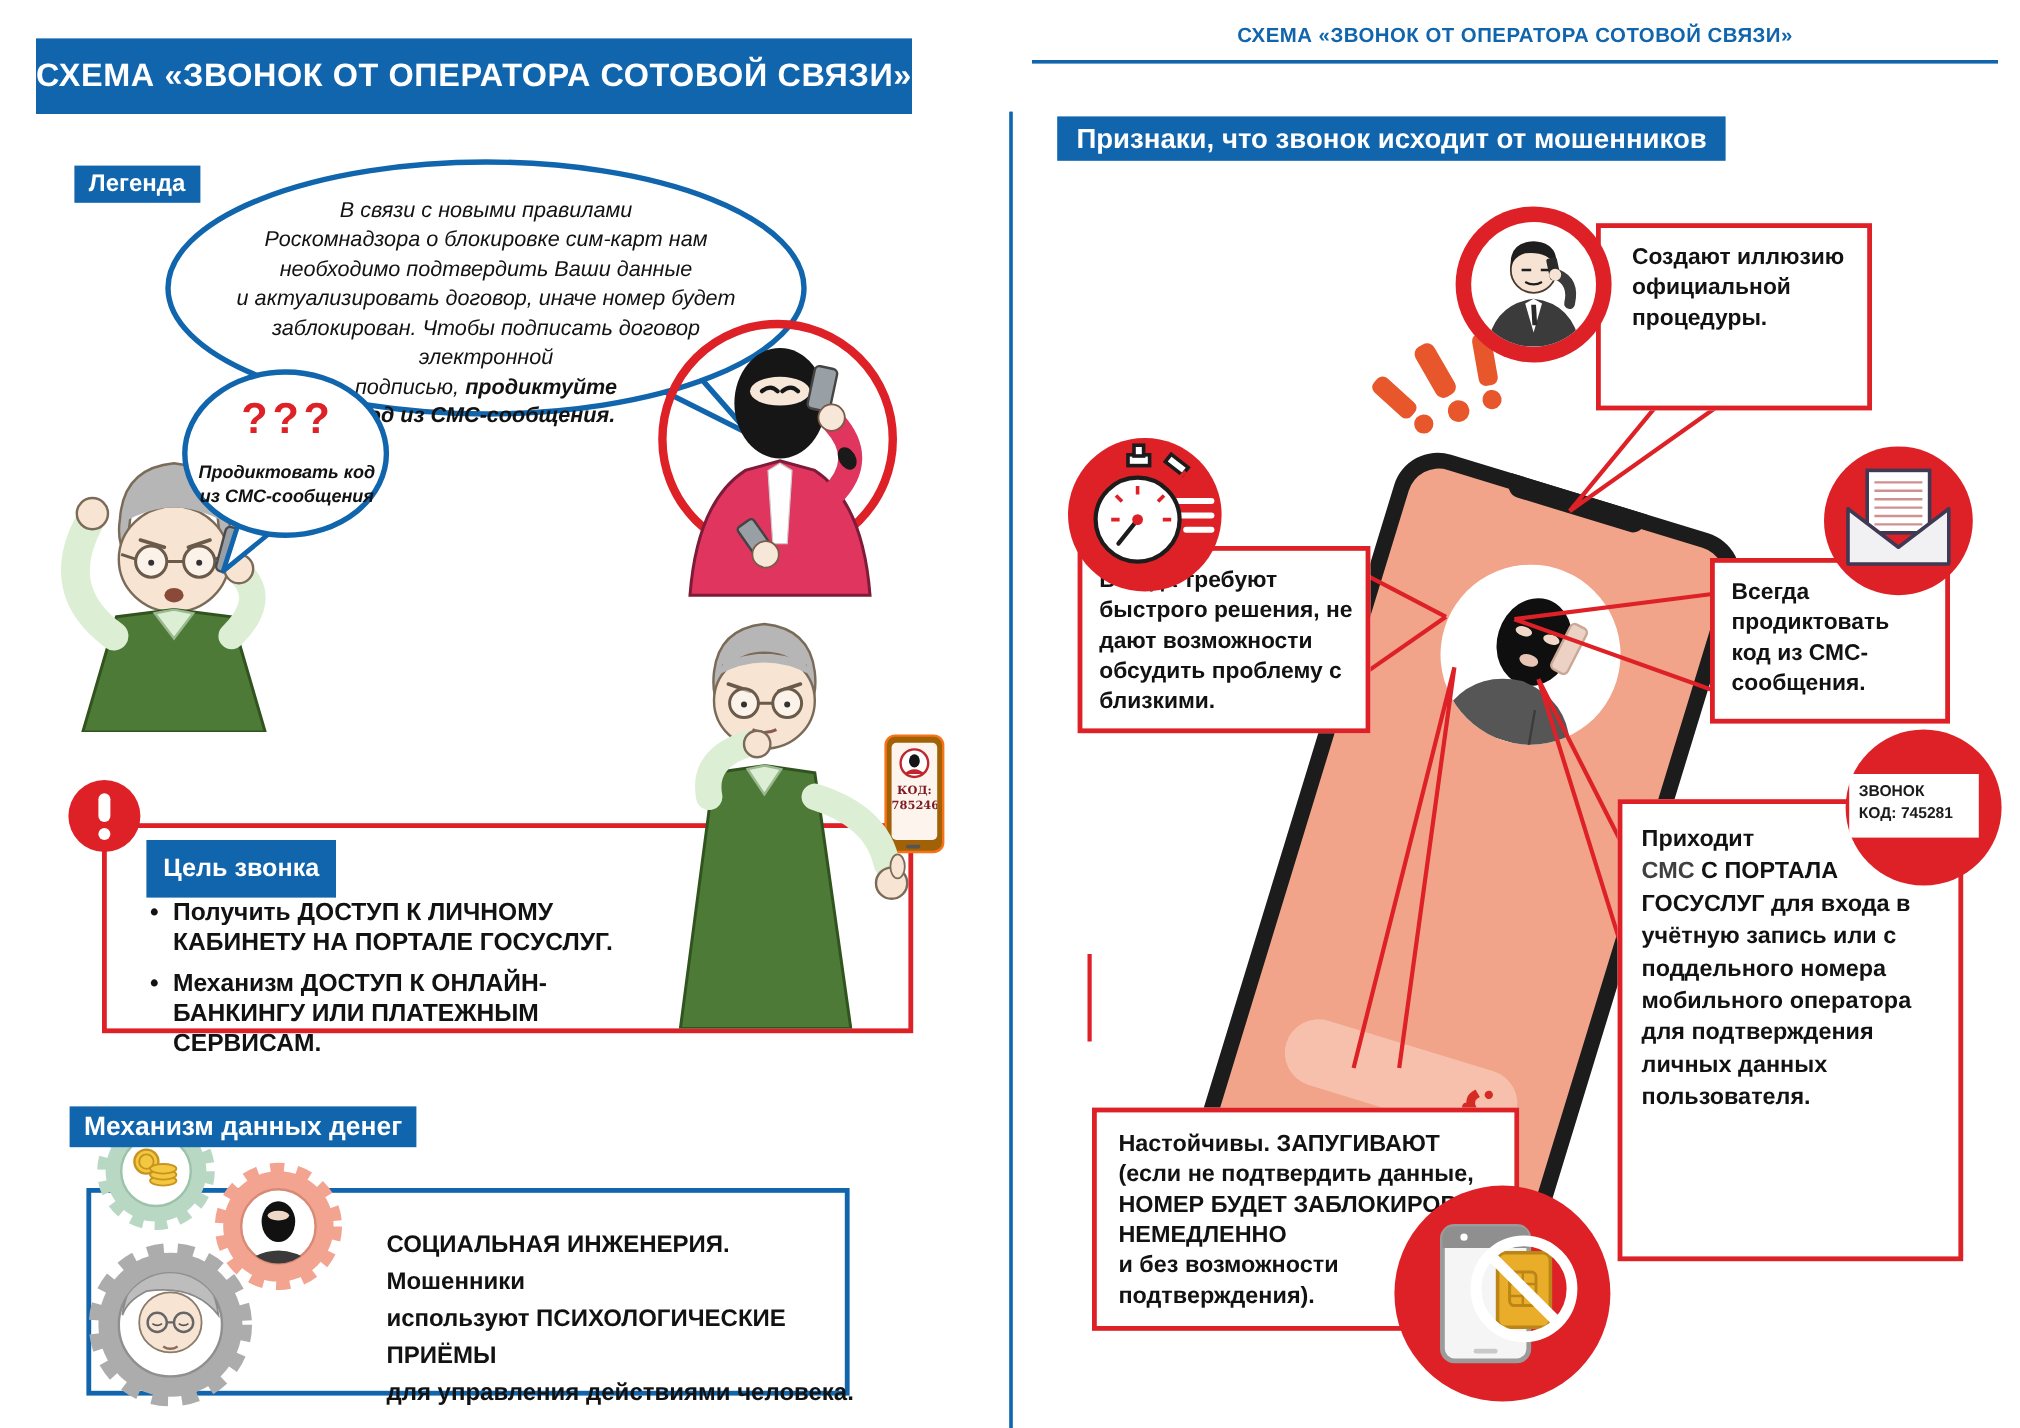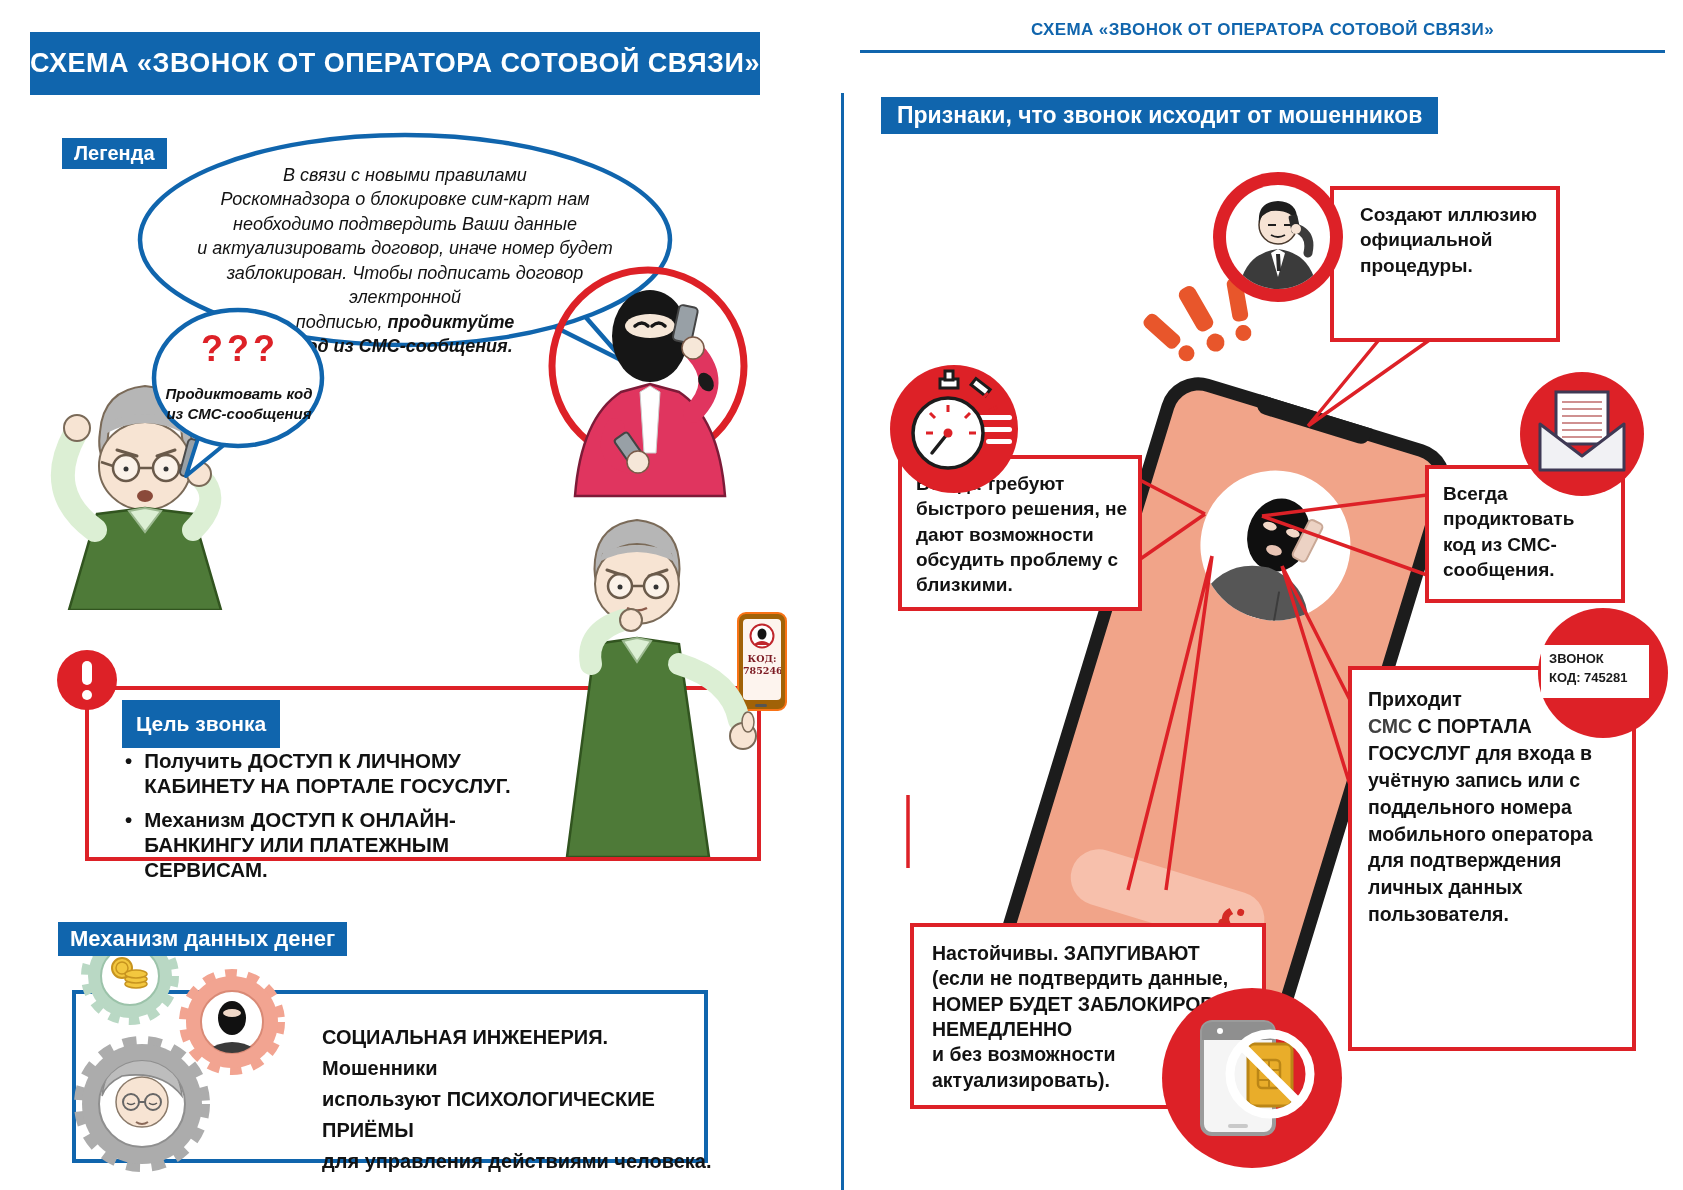--- a/index.html
+++ b/index.html
@@ -393,21 +393,21 @@
     <span class="red-text">СМС</span>
     <span>С ПОРТАЛА ГОСУСЛУГ для входа в учётную запись или с поддельного номера мобильного оператора для подтверждения личных данных пользователя.</span>
   </div>
 
   <div class="callout co-threats">
     <span class="ln">Настойчивы. ЗАПУГИВАЮТ</span>
     <span class="ln">(если не подтвердить данные,</span>
     <span class="ln">НОМЕР БУДЕТ ЗАБЛОКИРОВАН</span>
     <span class="ln">НЕМЕДЛЕННО</span>
     <span class="ln">и без возможности</span>
-    <span class="ln">актуализировать).</span>
+    <span class="ln">подтверждения).</span>
   </div>
 
   <div class="abs red-circle" style="left:1162px;top:988px;width:180px;height:180px">
     <svg width="180" height="180" viewBox="0 0 180 180">
       <rect x="40" y="34" width="72" height="112" rx="10" fill="#f5f5f5" stroke="#9b9b9b" stroke-width="4"></rect>
       <path d="M40,44 Q40,34 50,34 L102,34 Q112,34 112,44 L112,52 L40,52 Z" fill="#8f8f8f"></path>
       <circle cx="58" cy="43" r="3" fill="#fff"></circle>
       <rect x="66" y="136" width="20" height="4" rx="2" fill="#c9c9c9"></rect>
       <rect x="86" y="56" width="44" height="62" rx="6" fill="#e9ad2a" stroke="#bb8616" stroke-width="3"></rect>
       <rect x="96" y="72" width="22" height="28" rx="4" fill="none" stroke="#bb8616" stroke-width="2.5"></rect>

